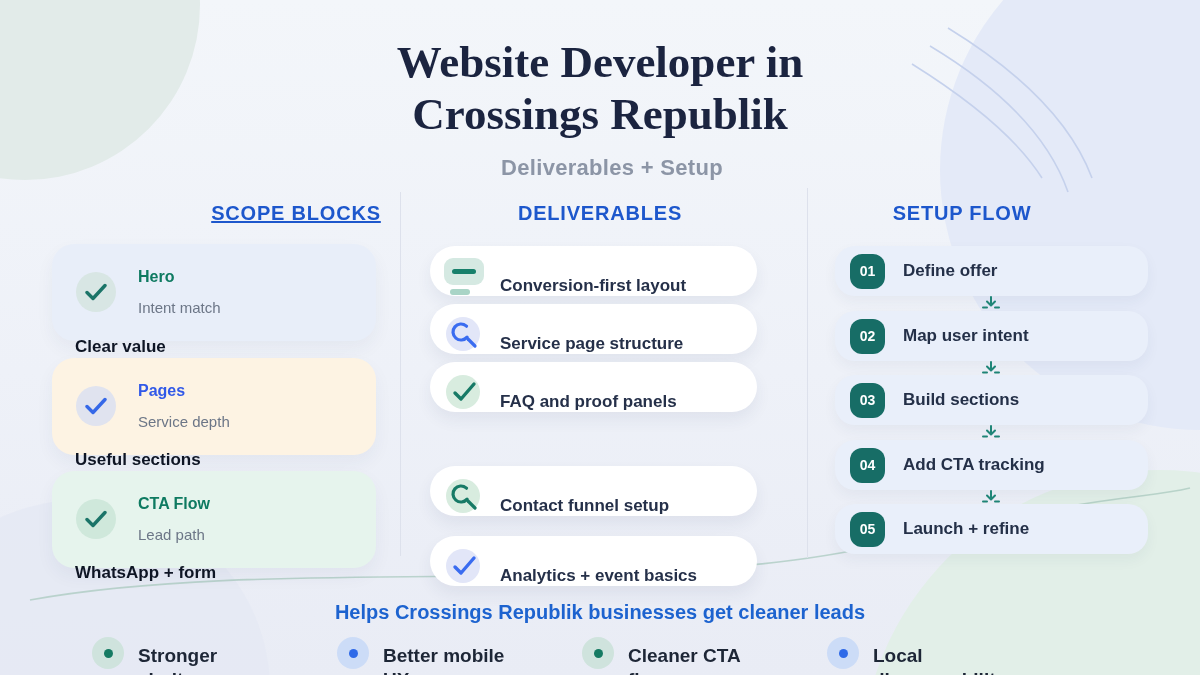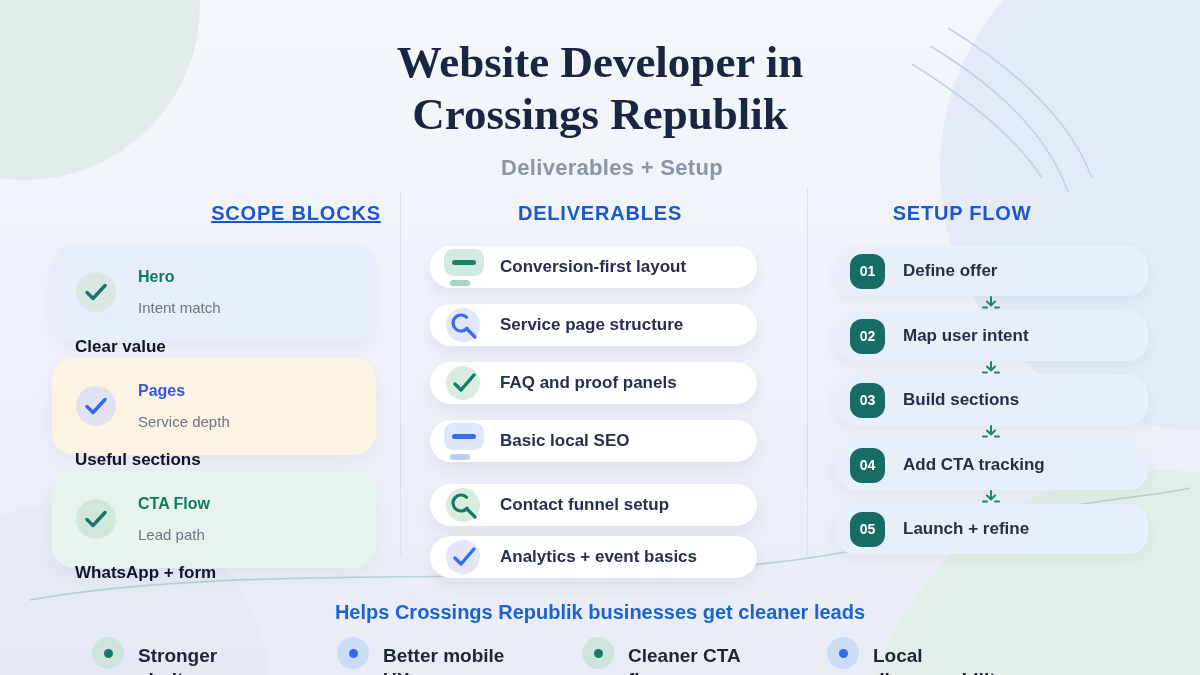--- a/index.html
+++ b/index.html
@@ -40,23 +40,23 @@
     display:flex; align-items:center; justify-content:center; }
   .sci-teal1 { background:#d8e6e4; }
   .sci-lav   { background:#e0e3ef; }
   .sci-green { background:#cfe8db; }
   .sc-title { position:absolute; left:86px; top:24px; font-size:16px; font-weight:700; }
   .sct-teal { color:#0e7a61; }
   .sct-blue { color:#3159e8; }
   .sc-sub { position:absolute; left:86px; top:55px; font-size:15px; color:#6c7687; }
   .sc-note { position:absolute; left:75px; width:280px; font-size:17px; font-weight:700; color:#0e1524; }
   
-  .d-row { position:absolute; left:430px; width:327px; height:42px; background:#ffffff;
+  .d-row { position:absolute; left:430px; width:327px; height:50px; background:#ffffff;
     border-radius:25px; box-shadow:0 8px 16px rgba(40,60,100,.07);
-    display:flex; align-items:center; padding-left:14px; }
+    display:flex; align-items:flex-end; padding-left:14px; }
   .d-label { font-size:17px; font-weight:700; color:#253049; margin-left:14px; }
   .d-icon { width:42px; height:40px; position:relative; flex:0 0 42px; }
   .chip-circle { position:absolute; left:2px; top:3px; width:34px; height:34px; border-radius:50%; }
   .cc-lav { background:#e2e6f8; }
   .cc-green { background:#d8ecdf; }
   .il-card { position:absolute; left:0; top:2px; width:40px; height:27px; border-radius:9px; }
   .il-bar  { position:absolute; left:8px; top:13px; width:24px; height:5px; border-radius:3px; }
   .il-pill { position:absolute; left:6px; top:33px; width:20px; height:6px; border-radius:3px; }
   .teal .il-card { background:#d5e9e2; } .teal .il-bar { background:#17806b; } .teal .il-pill { background:#a9d4c6; }
   .blue .il-card { background:#dee7fc; } .blue .il-bar { background:#3a6cf0; } .blue .il-pill { background:#bccef8; }
@@ -162,29 +162,21 @@
   </div>
   <div class="d-row" style="top:362px">
     <span class="d-icon">
       <span class="chip-circle cc-green"></span>
       <svg width="34" height="34" viewBox="0 0 34 34">
           <path d="M8 17 L14 23 L27 8" fill="none" stroke="#177a66" stroke-width="3.4" stroke-linecap="round" stroke-linejoin="round"></path>
         </svg>
     </span>
     <span class="d-label">FAQ and proof panels</span>
   </div>
-  <div class="d-row" style="top:420px">
-    <span class="d-icon blue">
-      <i class="il-card"></i>
-        <i class="il-bar"></i>
-        <i class="il-pill"></i>
-    </span>
-    <span class="d-label">Basic local SEO</span>
-  </div>
-  <div class="d-row" style="top:484px">
+  <div class="d-row" style="top:466px">
     <span class="d-icon">
       <span class="chip-circle cc-green"></span>
       <svg width="34" height="34" viewBox="0 0 34 34">
           <circle cx="14" cy="14" r="8" fill="none" stroke="#177a66" stroke-width="3.2" stroke-linecap="round" stroke-dasharray="38 12" transform="rotate(40 14 14)"></circle>
           <line x1="21" y1="21" x2="28" y2="28" stroke="#177a66" stroke-width="3.2" stroke-linecap="round"></line>
         </svg>
     </span>
     <span class="d-label">Contact funnel setup</span>
   </div>
   <div class="d-row" style="top:536px">

